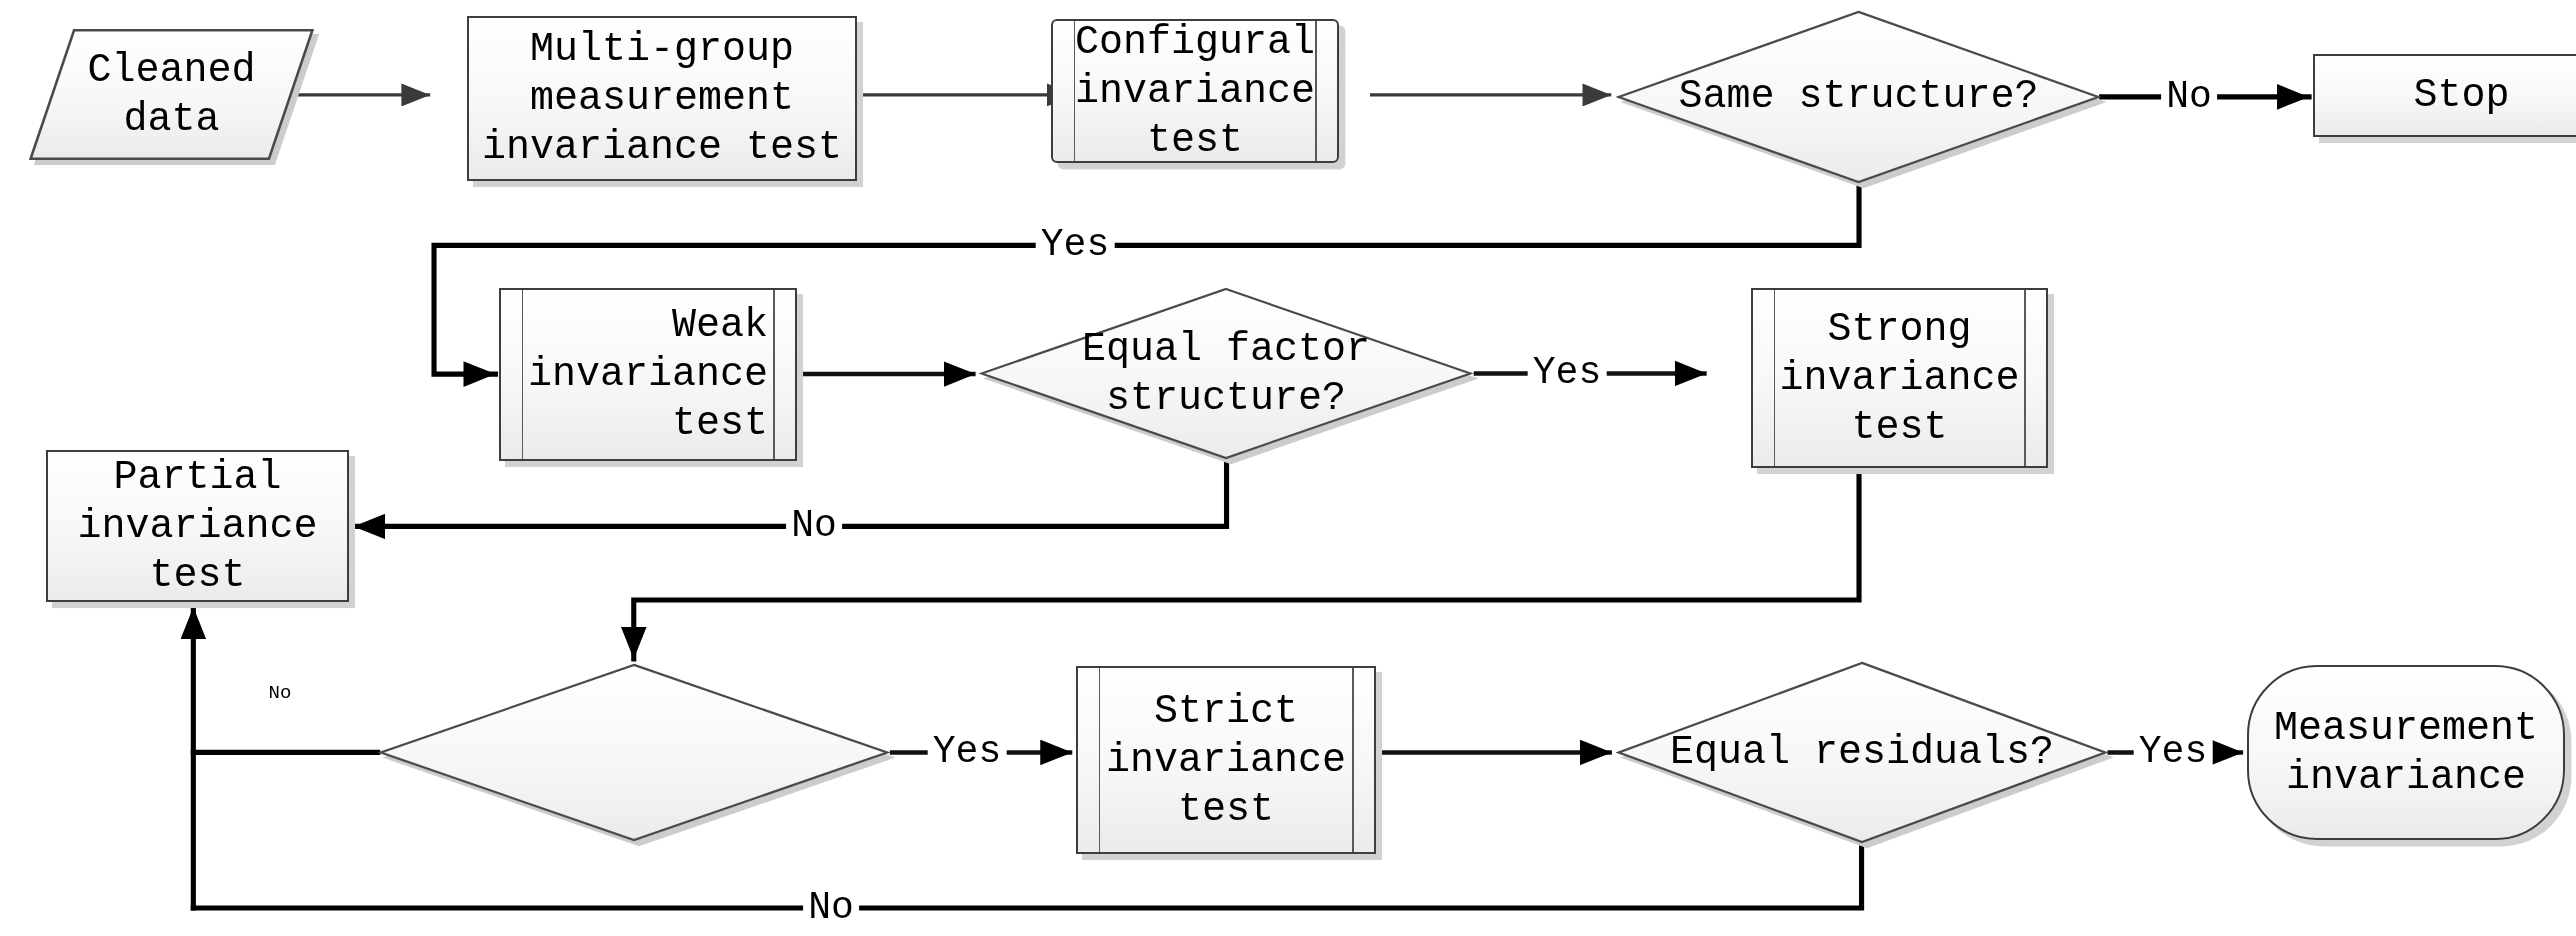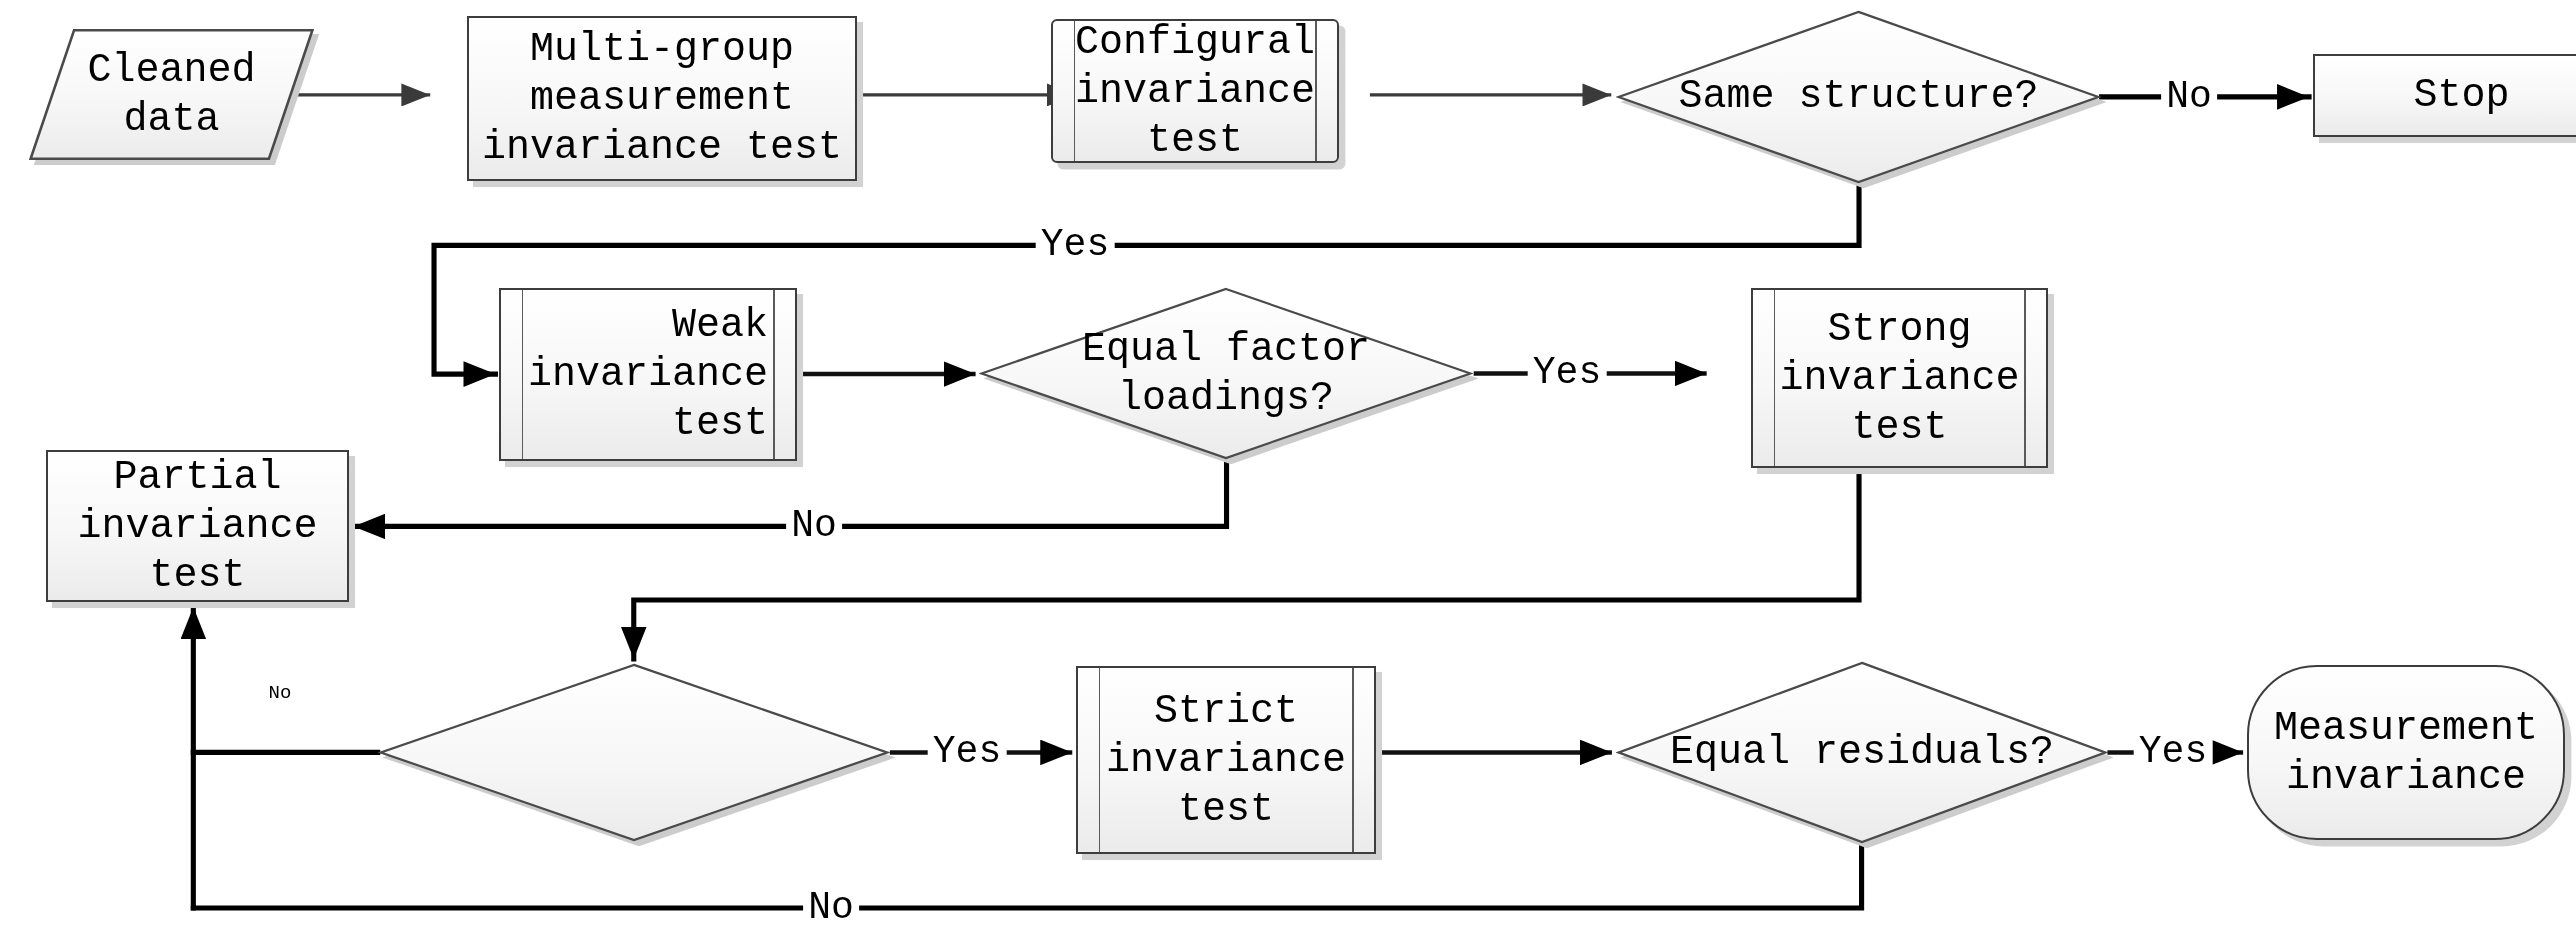--- a/index.html
+++ b/index.html
@@ -145,21 +145,21 @@
     <span class="nlabel">Weak
 invariance
 test</span>
   </div>
 
   <div class="node dec" id="n-eqload">
     <svg class="shape-svg" viewBox="0 0 772 270" xmlns="http://www.w3.org/2000/svg">
       <polygon points="386,3 768,135 386,267 4,135" fill="url(#gfill)" stroke="#4a4a4a" stroke-width="3.5"></polygon>
     </svg>
     <span class="nlabel">Equal factor
-loadings?</span>
+structure?</span>
   </div>
 
   <div class="node predef" id="n-strong">
     <span class="nlabel">Strong
 invariance
 test</span>
   </div>
 
   <div class="node rect" id="n-partial">
     <span class="nlabel">Partial

